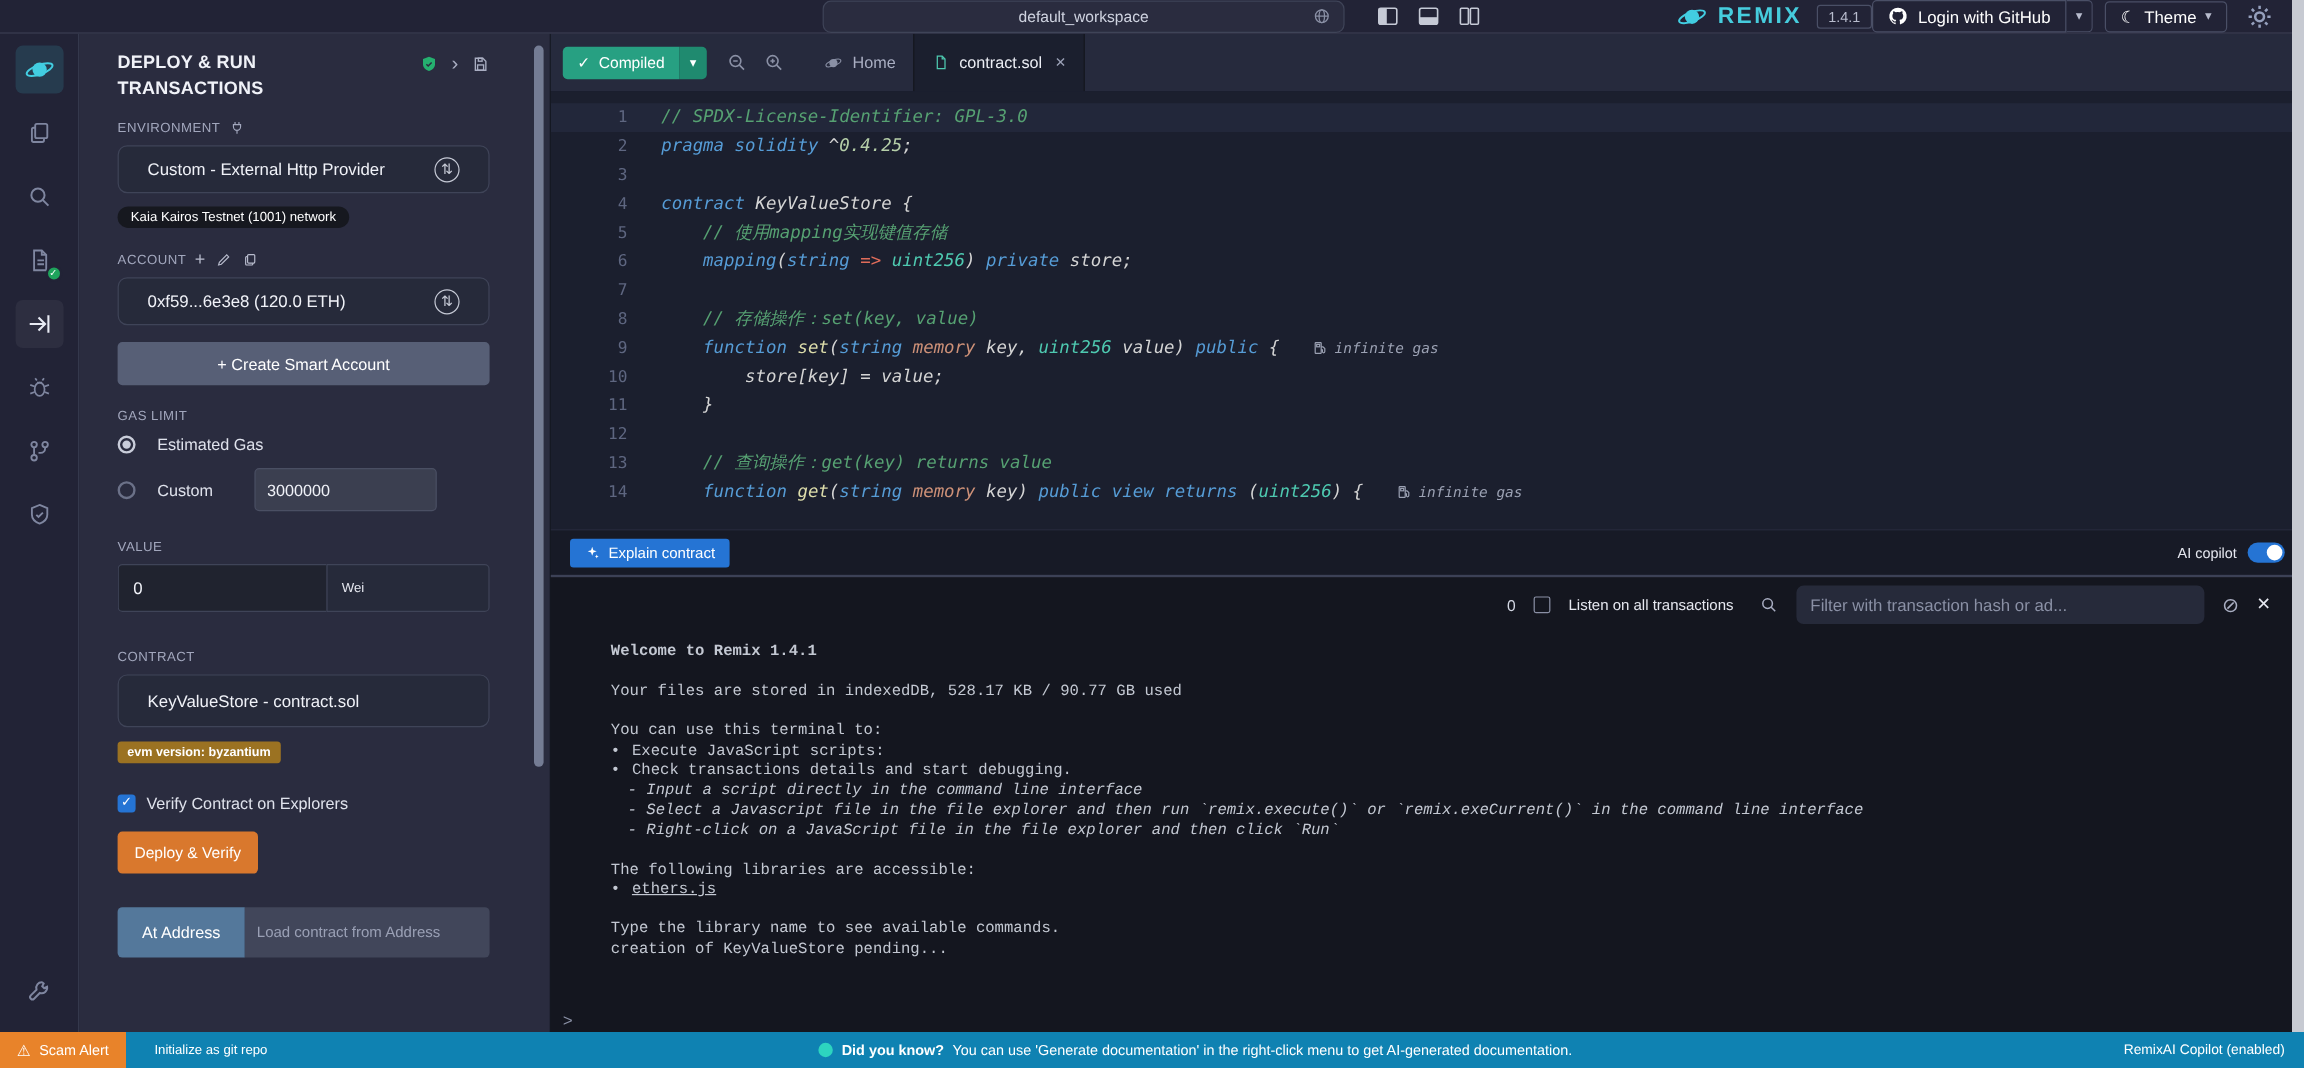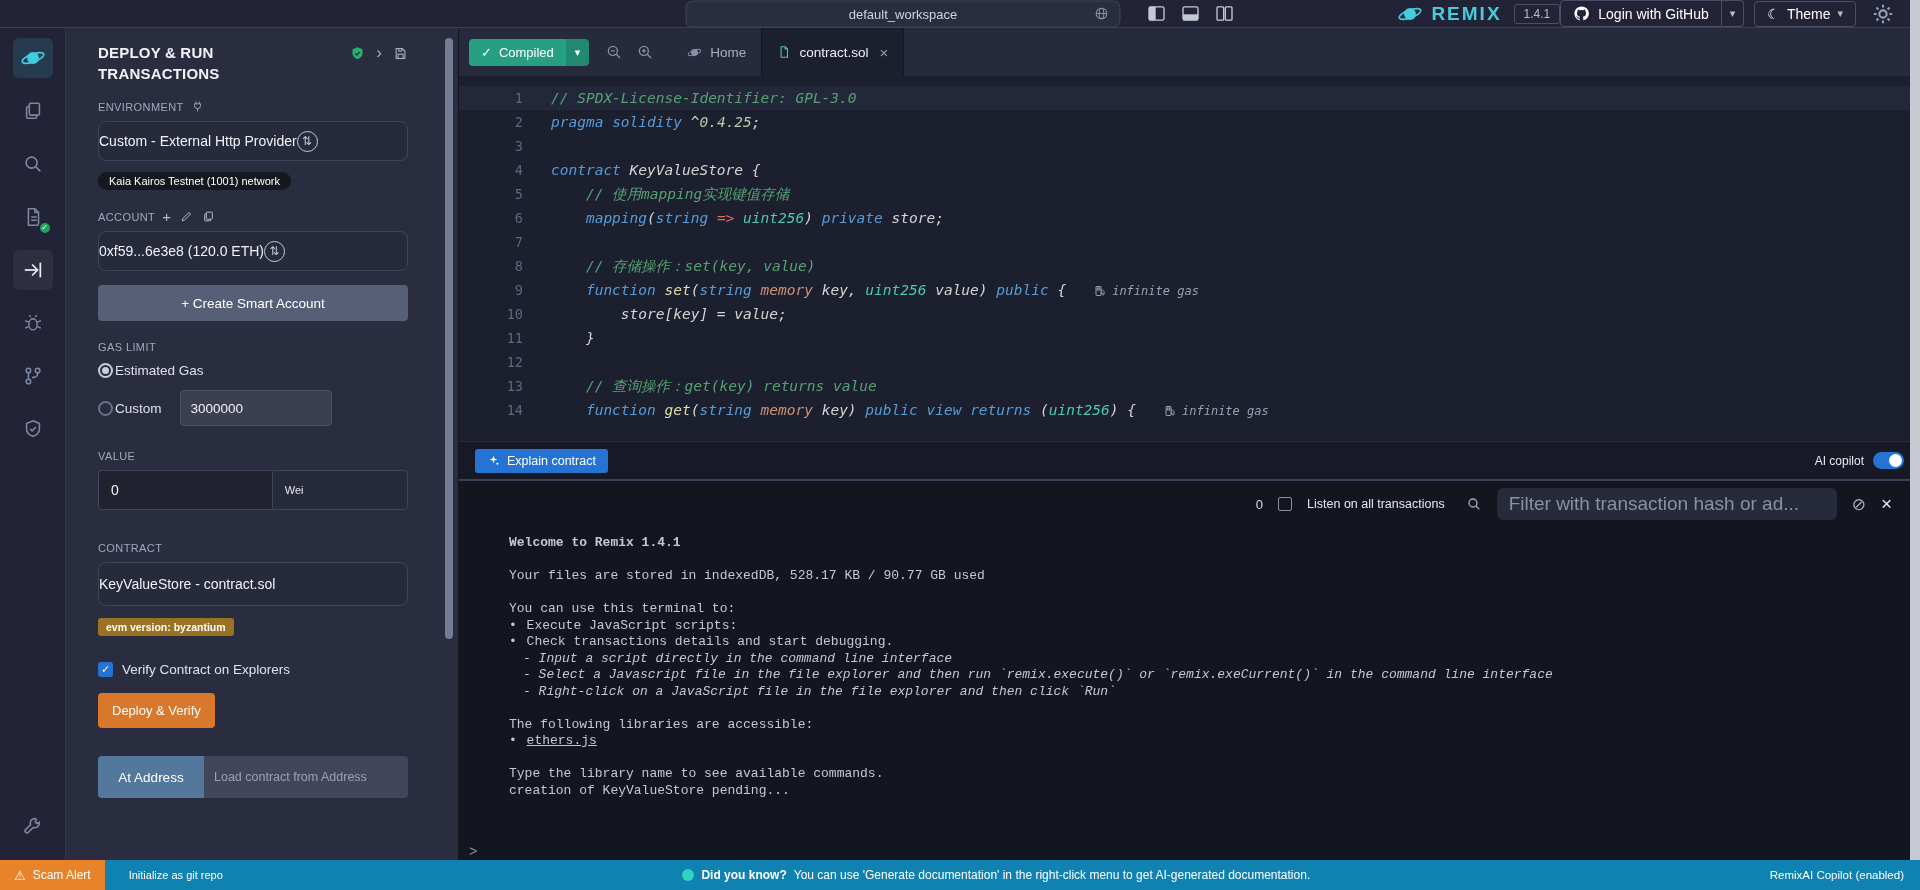--- a/index.html
+++ b/index.html
@@ -39,27 +39,27 @@
   .ib-spacer { margin-top:auto; }
 
   
   .sidepanel { width:392px; flex:none; background:#2a2c3f; position:relative; padding:14px 50px 0 32px; font-size:13px; }
   .sp-header { display:flex; justify-content:space-between; margin-bottom:6px; }
   .sp-title { width:200px; font-size:15px; font-weight:600; color:#f0f2f8; line-height:1.4; letter-spacing:.2px; }
   .sp-header-icons { display:flex; align-items:flex-start; gap:11px; padding-top:4px; color:#a9aec2; }
   .shield-ok { color:#25b06f; }
   .sp-chevron { font-size:17px; line-height:14px; cursor:pointer; }
   .sp-label { margin:20px 0 8px; font-size:11px; letter-spacing:.4px; color:#a2a7bd; display:flex; align-items:center; gap:7px; }
-  .sp-select { height:40px; background:#262a3a; border:1px solid #3f4458; border-radius:8px; display:flex; align-items:center; padding:0 0; font-size:14px; color:#f0f2f8; cursor:pointer; }
+  .sp-select { height:40px; background:#262a3a; border:1px solid #3f4458; border-radius:8px; display:flex; align-items:center; justify-content:space-between; padding:0 24px; font-size:14px; color:#f0f2f8; cursor:pointer; }
   .swap-circle { width:21px; height:21px; border:1.5px solid #c6cad6; border-radius:50%; color:#c6cad6; font-size:12px; display:flex; align-items:center; justify-content:center; flex:none; }
   .network-badge { display:inline-block; margin-top:11px; background:#16181f; border-radius:10px; padding:3px 11px; font-size:11px; color:#fff; }
   .mini-icons { display:flex; align-items:center; gap:9px; color:#b8bccd; }
   .mini-icons .plus { font-size:15px; line-height:10px; cursor:pointer; }
   .smart-btn { display:block; width:100%; margin-top:14px; height:36px; background:#575f76; border:none; border-radius:4px; color:#fff; font-size:13.5px; font-family:inherit; cursor:pointer; }
-  .radio-row { display:flex; align-items:center; gap:2px; margin-top:10px; color:#dfe2ec; font-size:13.5px; }
+  .radio-row { display:flex; align-items:center; gap:18px; margin-top:10px; color:#dfe2ec; font-size:13.5px; }
   .radio { width:15px; height:15px; border-radius:50%; border:2px solid #6b7188; flex:none; display:flex; align-items:center; justify-content:center; cursor:pointer; }
   .radio.checked { border-color:#c9cdda; }
   .radio.checked .dot { width:7px; height:7px; border-radius:50%; background:#c9cdda; }
   .custom-row { margin-top:12px; }
   .gas-input { margin-left:16px; width:152px; height:36px; background:#3b3f50; border:1px solid #4a4f63; border-radius:4px; color:#f0f2f8; font-size:13.5px; padding:0 10px; font-family:inherit; }
   .value-row { display:flex; height:40px; }
   .value-input { flex:1.35; background:#20232f; border:1px solid #3f4458; border-right:none; border-radius:4px 0 0 4px; color:#f0f2f8; font-size:14px; padding:0 12px; font-family:inherit; min-width:0; }
   .value-unit { flex:1; background:#262a3a; border:1px solid #3f4458; border-radius:0 4px 4px 0; display:flex; align-items:center; padding:0 12px; font-size:11px; color:#e6e8f0; cursor:pointer; }
   .contract-select { height:44px; border-radius:8px; }
   .evm-badge { display:inline-block; margin-top:12px; background:#9b7222; border-radius:3px; padding:3px 8px; font-size:10.5px; font-weight:700; color:#fff; }
@@ -102,21 +102,21 @@
   .toggle-on { width:31px; height:17px; background:#2574d4; border-radius:9px; position:relative; cursor:pointer; flex:none; }
   .toggle-on::after { content:""; position:absolute; right:2px; top:2px; width:13px; height:13px; border-radius:50%; background:#fff; }
 
   
   .terminal { height:381px; flex:none; background:#14161f; border-top:2px solid #3c4156; display:flex; flex-direction:column; }
   .term-header { height:46px; flex:none; display:flex; align-items:center; justify-content:flex-end; gap:15px; padding:0 28px 0 18px; }
   .term-count { font-size:13px; color:#d4d8e4; }
   .checkbox-off { width:14px; height:14px; border:1.5px solid #8a90a5; border-radius:2px; background:transparent; cursor:pointer; flex:none; }
   .listen-label { font-size:12.5px; color:#e6e8f0; margin-right:6px; }
   .term-search { color:#a9aec2; cursor:pointer; }
-  .filter-input { width:340px; height:32px; background:#262a3a; border:none; border-radius:6px; padding:0 12px; font-size:19px; color:#d4d8e4; font-family:inherit; }
+  .filter-input { width:340px; height:32px; background:#262a3a; border:none; border-radius:6px; padding:0 12px; font-size:14px; color:#d4d8e4; font-family:inherit; }
   .filter-input::placeholder { color:#8a90a5; }
   .term-ban { font-size:17px; color:#a9aec2; cursor:pointer; }
   .term-close { font-size:19px; color:#e6e8f0; cursor:pointer; }
   .term-body { flex:1; padding:8px 10px 0 50px; font-family:"Liberation Mono",monospace; font-size:13px; line-height:16.5px; color:#c3c8d2; overflow:hidden; }
   .term-line.b { font-weight:700; }
   .term-line.i { font-style:italic; }
   .term-line.ind { padding-left:14px; }
   .term-line .blt { margin-right:2px; }
   .term-line .lnk { text-decoration:underline; cursor:pointer; }
   .term-prompt { padding:16px 0 0 10px; color:#8a90a5; font-family:"Liberation Mono",monospace; font-size:14px; }

